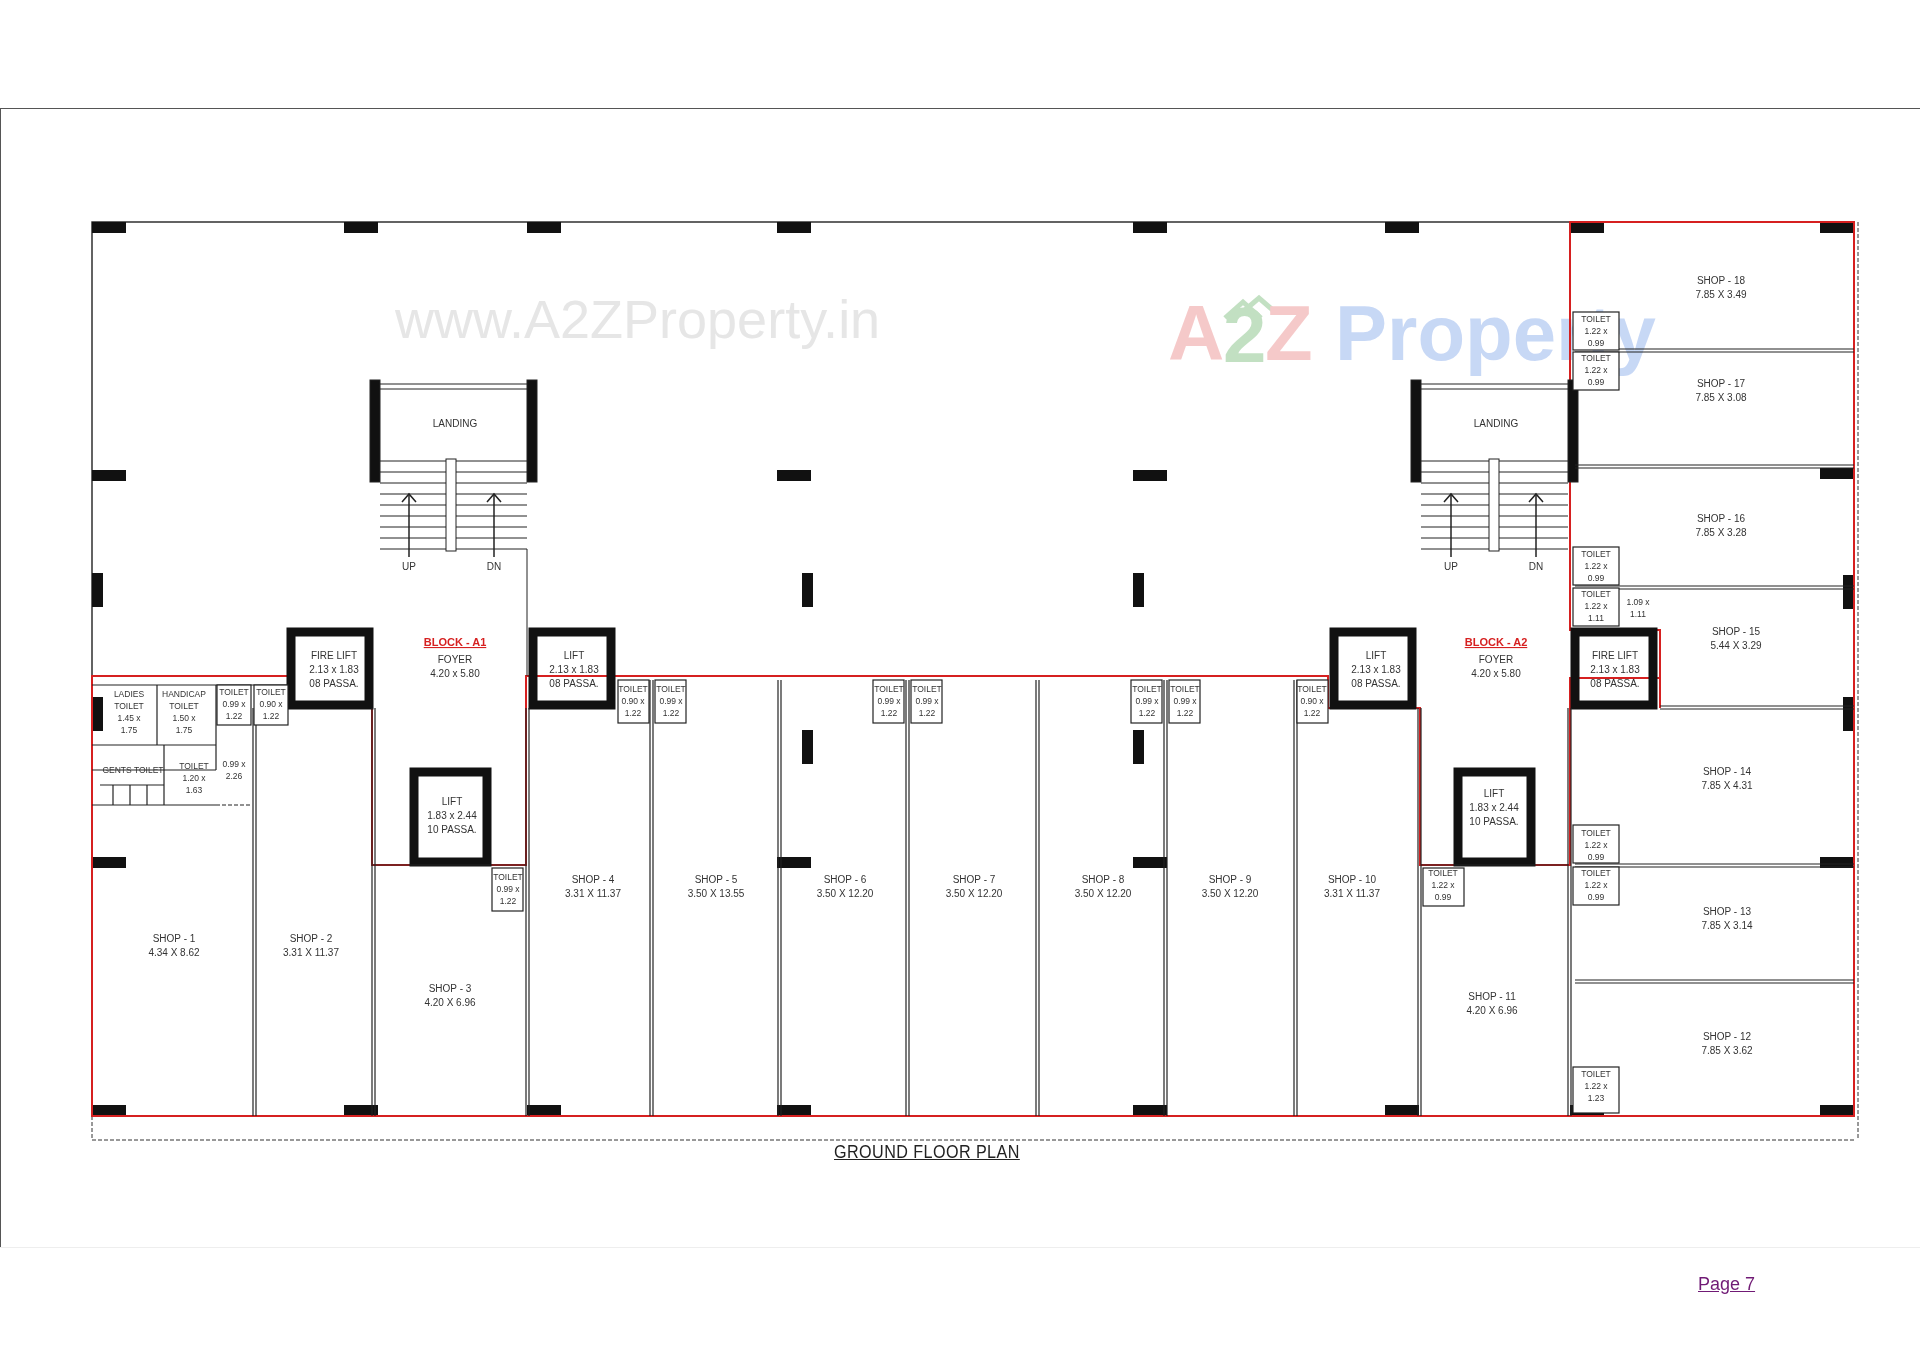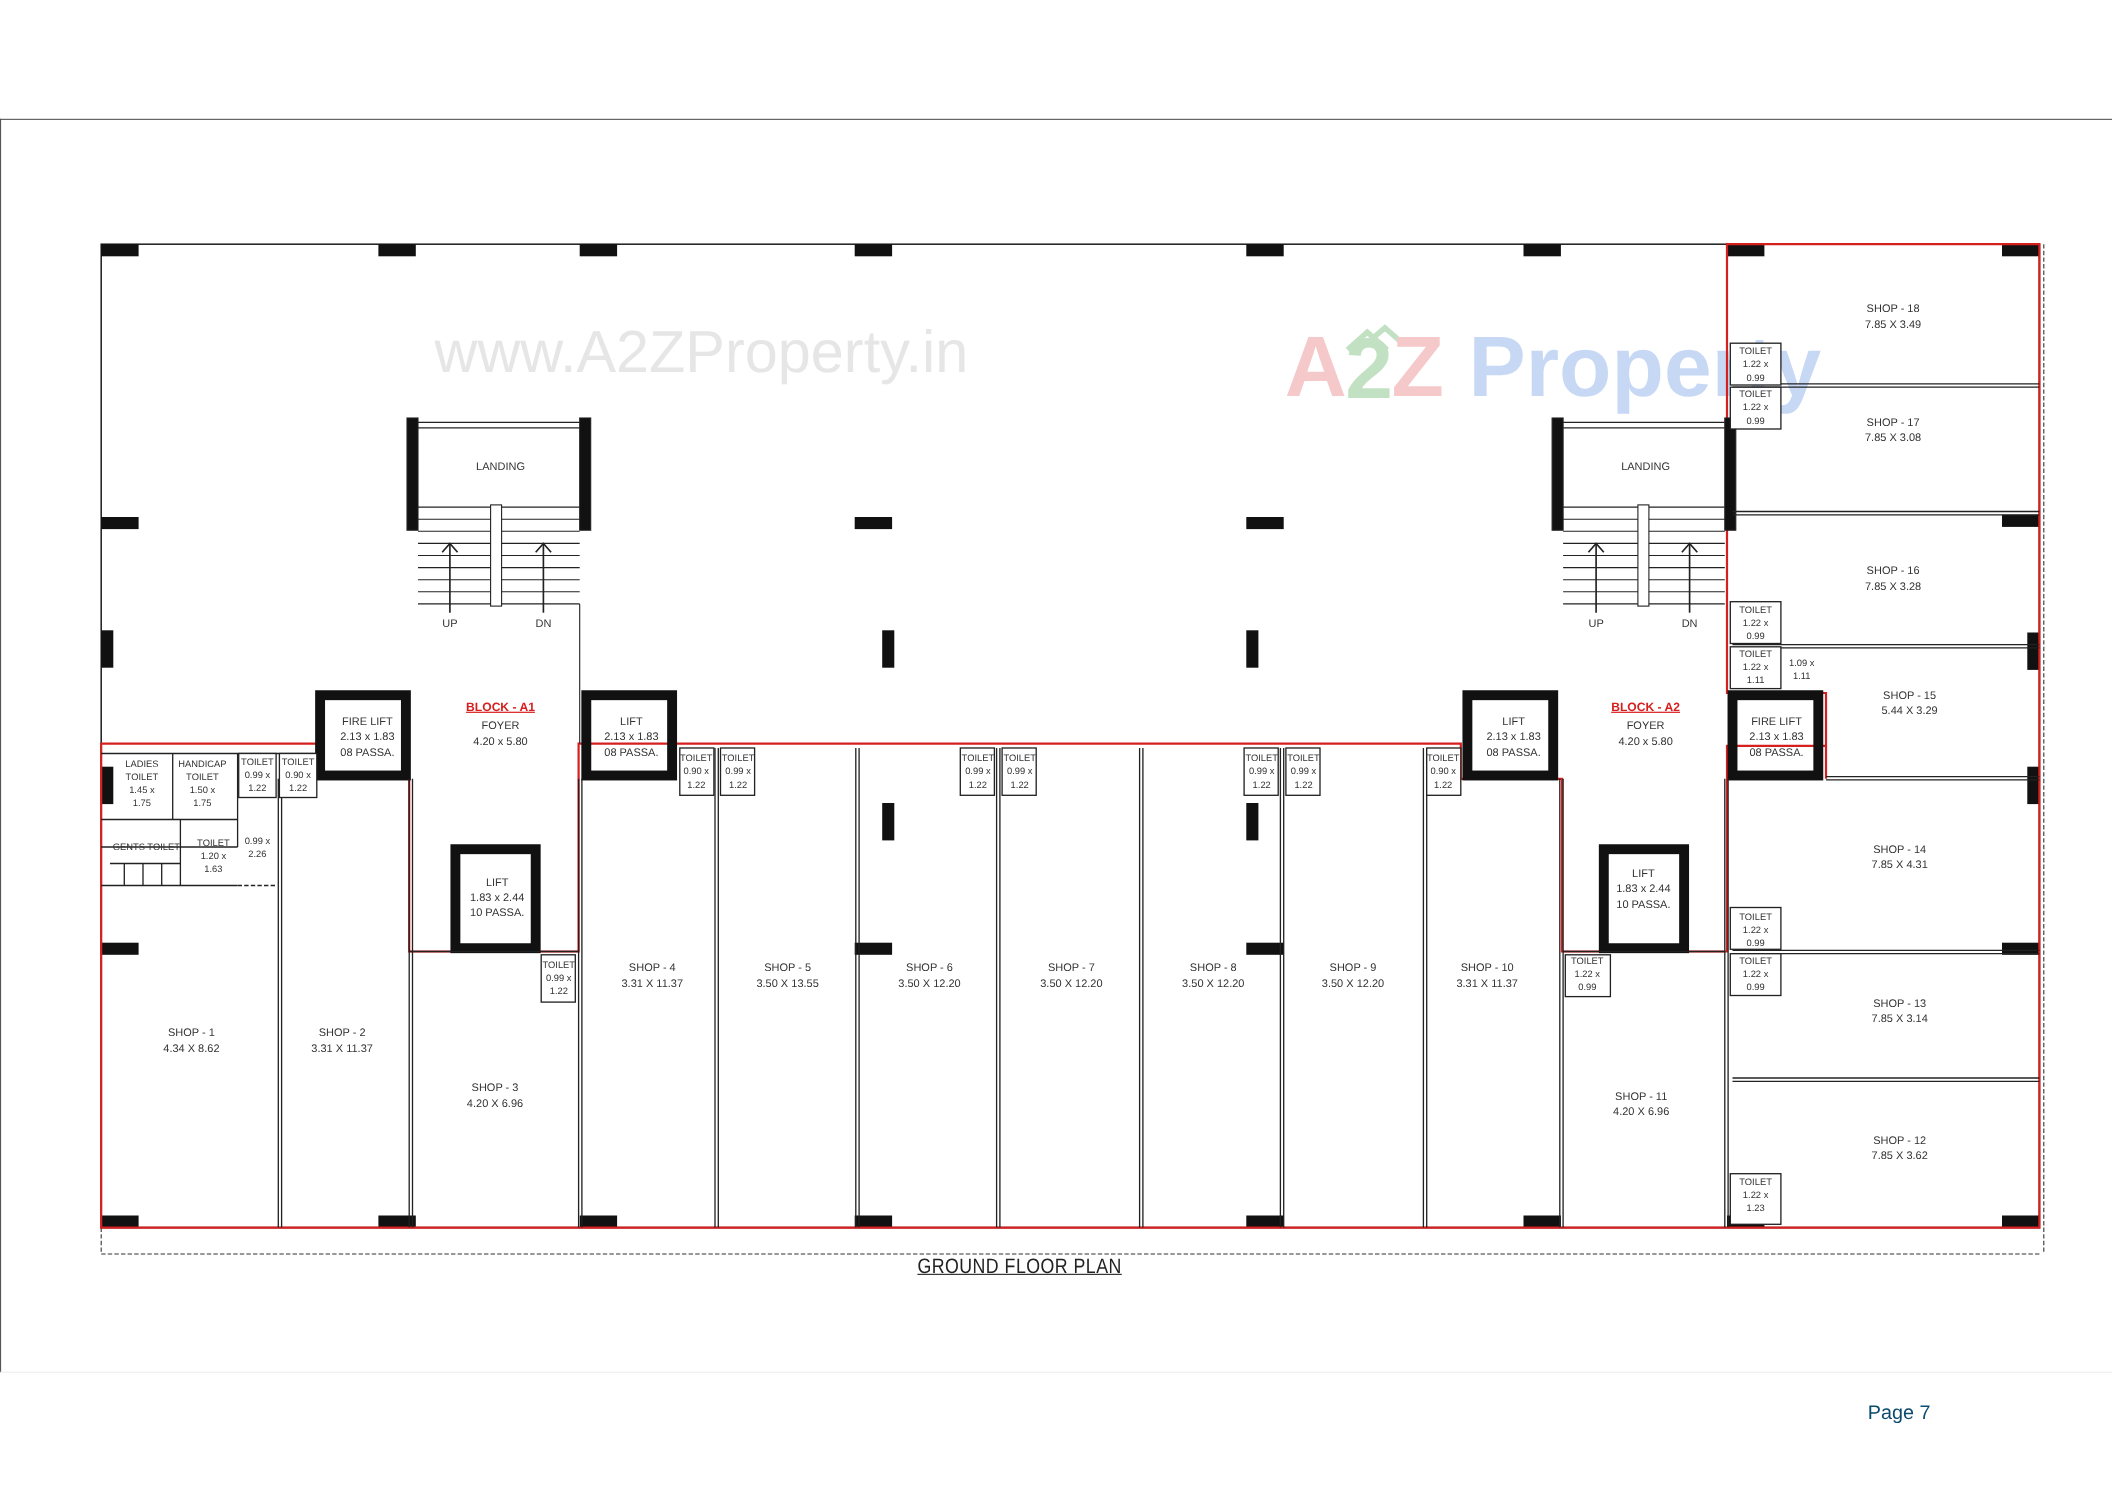--- a/index.html
+++ b/index.html
@@ -6,21 +6,21 @@
   body{width:1920px;height:1357px;position:relative;overflow:hidden;font-family:"Liberation Sans",sans-serif;}
   .frame{position:absolute;left:0;top:108px;width:1920px;height:1140px;border-top:1.5px solid #555;border-left:1.5px solid #555;box-sizing:border-box;}
   .frame-bottom{position:absolute;left:0;top:1247px;width:1920px;height:1px;background:#eee;}
   svg#plan{position:absolute;left:0;top:0;}
   .lbl{font-family:"Liberation Sans",sans-serif;font-size:10px;fill:#333;text-anchor:middle;}
   .lbl-sm{font-family:"Liberation Sans",sans-serif;font-size:8.5px;fill:#333;text-anchor:middle;}
   .lbl-block{font-family:"Liberation Sans",sans-serif;font-size:11px;font-weight:bold;fill:#d62020;text-anchor:middle;text-decoration:underline;}
   .wm-url{font-family:"Liberation Sans",sans-serif;font-size:54px;fill:#e6e6e6;}
   .wm-logo{font-family:"Liberation Sans",sans-serif;font-size:78px;font-weight:bold;}
   .title{position:absolute;left:834px;top:1141px;font-size:19px;color:#222;text-decoration:underline;letter-spacing:0.5px;font-family:"Liberation Sans",sans-serif;transform:scaleX(0.85);transform-origin:left;}
-  .page-no{position:absolute;left:1698px;top:1274px;font-size:18px;color:#0c4a6e;font-family:"Liberation Sans",sans-serif;}
+  .page-no{position:absolute;left:1698px;top:1274px;font-size:18px;color:#701a75;font-family:"Liberation Sans",sans-serif;text-decoration:underline;}
 </style>
 </head>
 <body>
 
 <div class="frame"></div>
 <div class="frame-bottom"></div>
 
 <svg id="plan" width="1920" height="1357" viewBox="0 0 1920 1357">
 
   <text class="wm-url" x="395" y="338">www.A2ZProperty.in</text>

